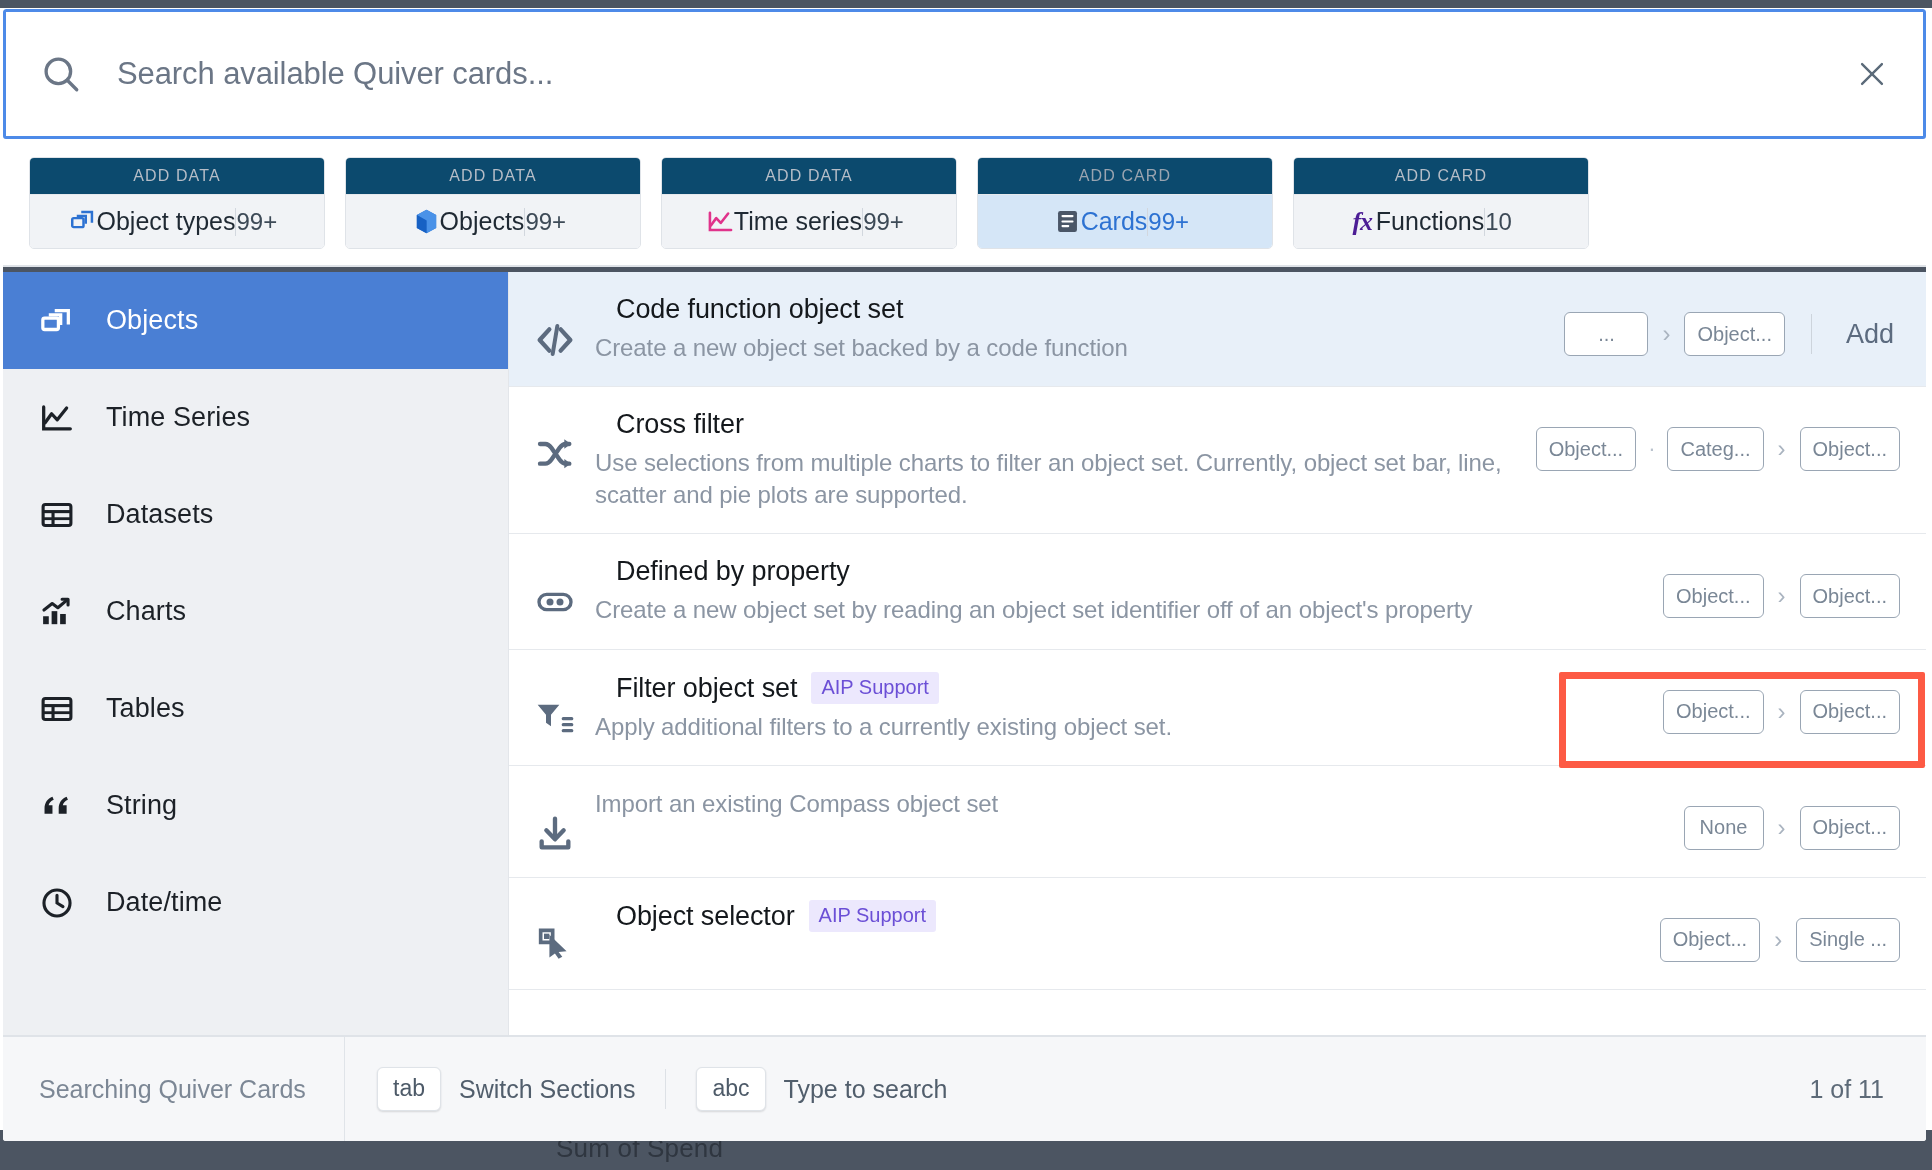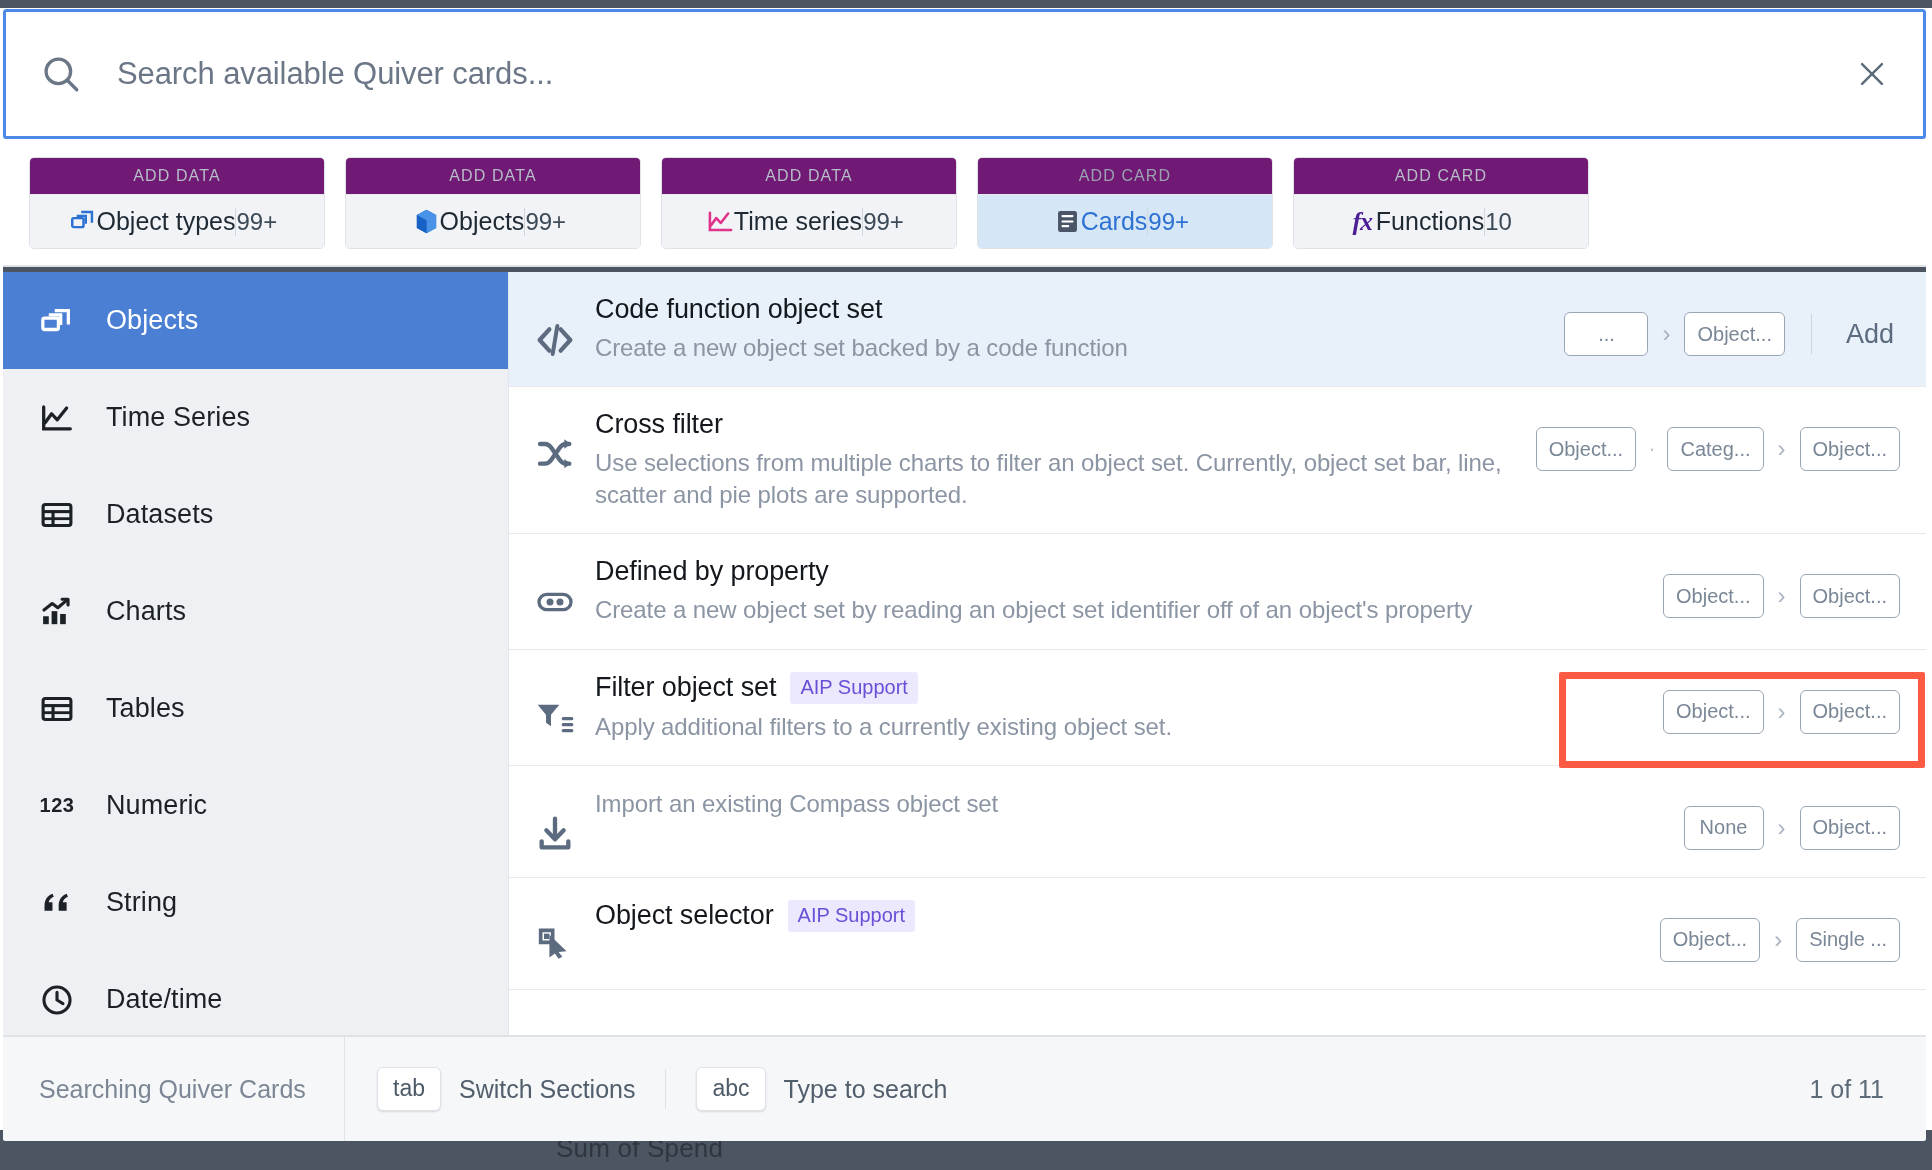--- a/index.html
+++ b/index.html
@@ -112,21 +112,21 @@
     background: #fff;
     cursor: pointer;
     position: relative;
   }
   .tab .tab-kicker {
     height: 36px;
     display: flex; align-items: center; justify-content: center;
     font-size: 16px;
     letter-spacing: 1.1px;
     color: #b6bdc7;
-    background: #701a75;
+    background: #0c4a6e;
   }
   .tab .tab-body {
     height: 54px;
     background: #f1f3f6;
     display: flex;
     align-items: center;
     justify-content: center;
     border-top: 1px solid #e6e9ed;
   }
   .tab .tab-icon {
@@ -231,23 +231,24 @@
     display: flex;
     align-items: center;
     justify-content: center;
     color: #5c6b7f;
     padding-top: 26px;
     margin-right: 18px;
   }
   .row-text { flex: 1 1 auto; min-width: 0; padding-right: 24px; }
   .row-title-line {
     display: flex;
-    align-items: center;
+    align-items: flex-end;
     gap: 14px;
     margin-bottom: 7px;
+    margin-left: 21px;
   }
   .row-title {
     font-size: 27px;
     color: #14181c;
     letter-spacing: -0.1px;
   }
   .badge-aip {
     background: #ece8fd;
     color: #6b4fd6;
     font-size: 20px;
@@ -526,26 +527,20 @@
               <rect x="2.2" y="4.6" width="19.6" height="14.8" rx="1.6" fill="none" stroke="currentColor" stroke-width="2.2"></rect>
               <line x1="2.2" y1="9.6" x2="21.8" y2="9.6" stroke="currentColor" stroke-width="2.2"></line>
               <line x1="2.2" y1="14.6" x2="21.8" y2="14.6" stroke="currentColor" stroke-width="2"></line>
               <line x1="9.2" y1="9.6" x2="9.2" y2="19.4" stroke="currentColor" stroke-width="2.2"></line>
             </svg>
           </span>
           <span class="side-label">Tables</span>
         </div>
         <div class="side-item">
           <span class="side-icon">
-            <span class="numeric-glyph">123</span>
-          </span>
-          <span class="side-label">Numeric</span>
-        </div>
-        <div class="side-item">
-          <span class="side-icon">
             <svg width="34" height="34" viewBox="0 0 24 24">
               <path d="M3.2 13.6c0-4 2.2-7 5.6-8.2l.9 2.1C7.6 8.4 6.3 9.8 6.1 11.4h2.7v6H3.2Z" fill="currentColor"></path>
               <path d="M13.2 13.6c0-4 2.2-7 5.6-8.2l.9 2.1c-2.1 .9-3.4 2.3-3.6 3.9h2.7v6h-5.6Z" fill="currentColor"></path>
             </svg>
           </span>
           <span class="side-label">String</span>
         </div>
         <div class="side-item">
           <span class="side-icon">
             <svg width="34" height="34" viewBox="0 0 24 24">

